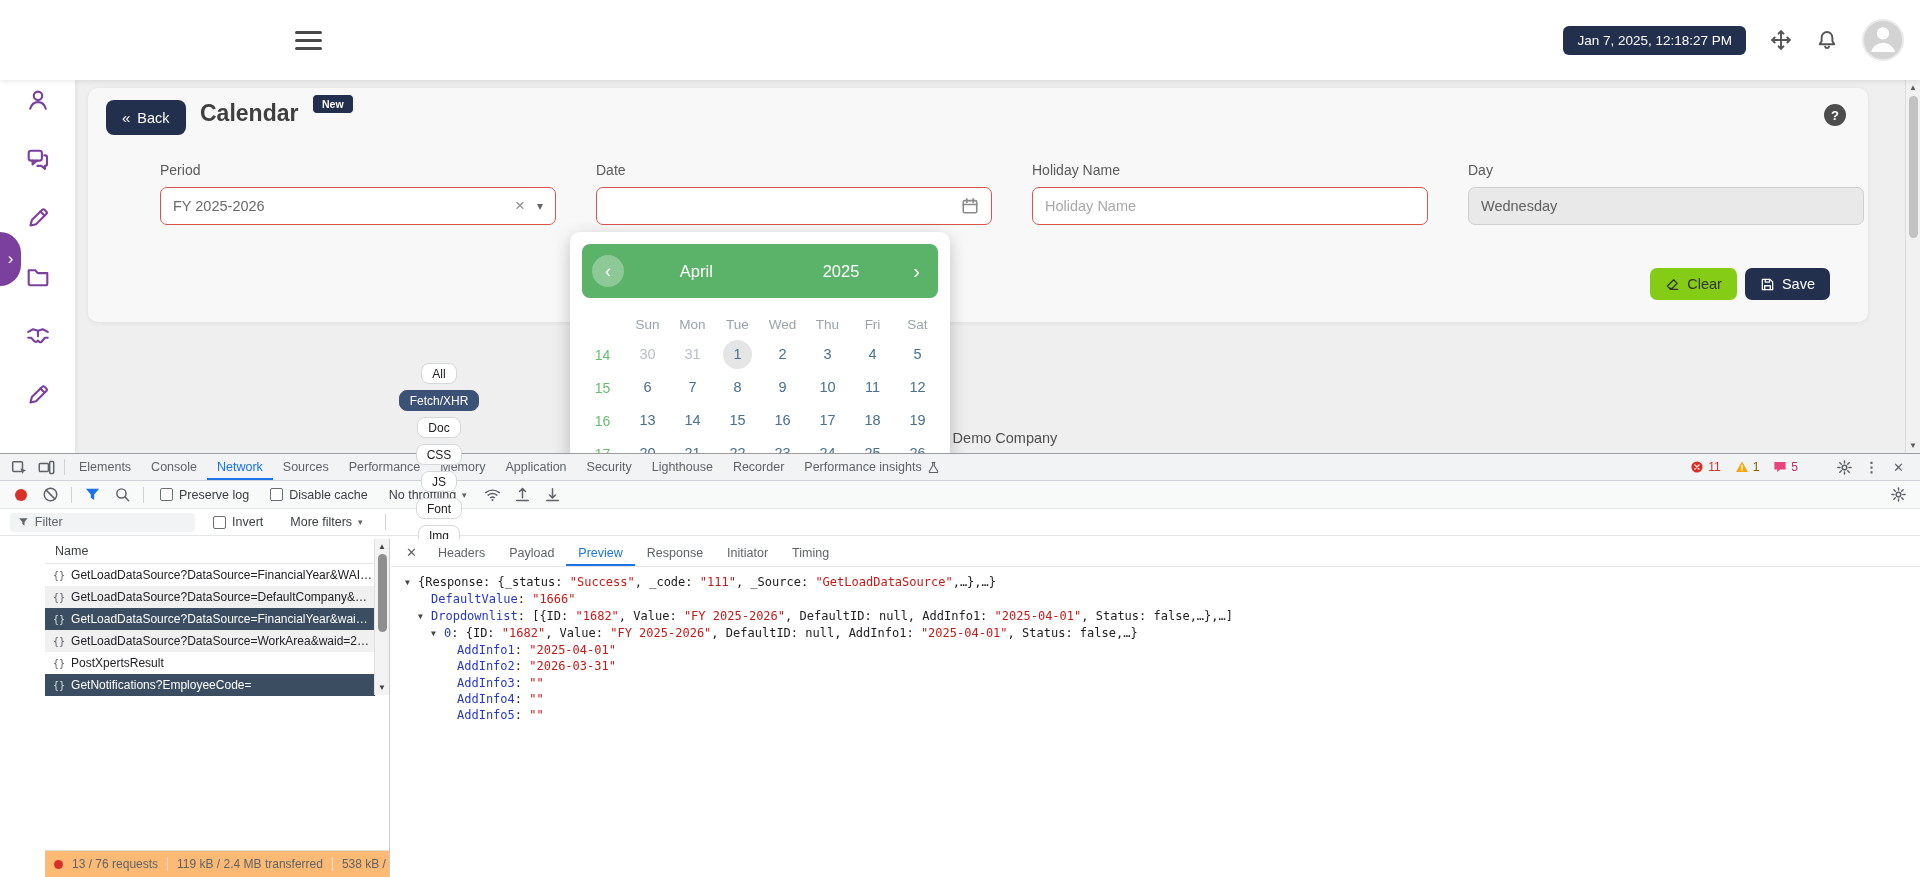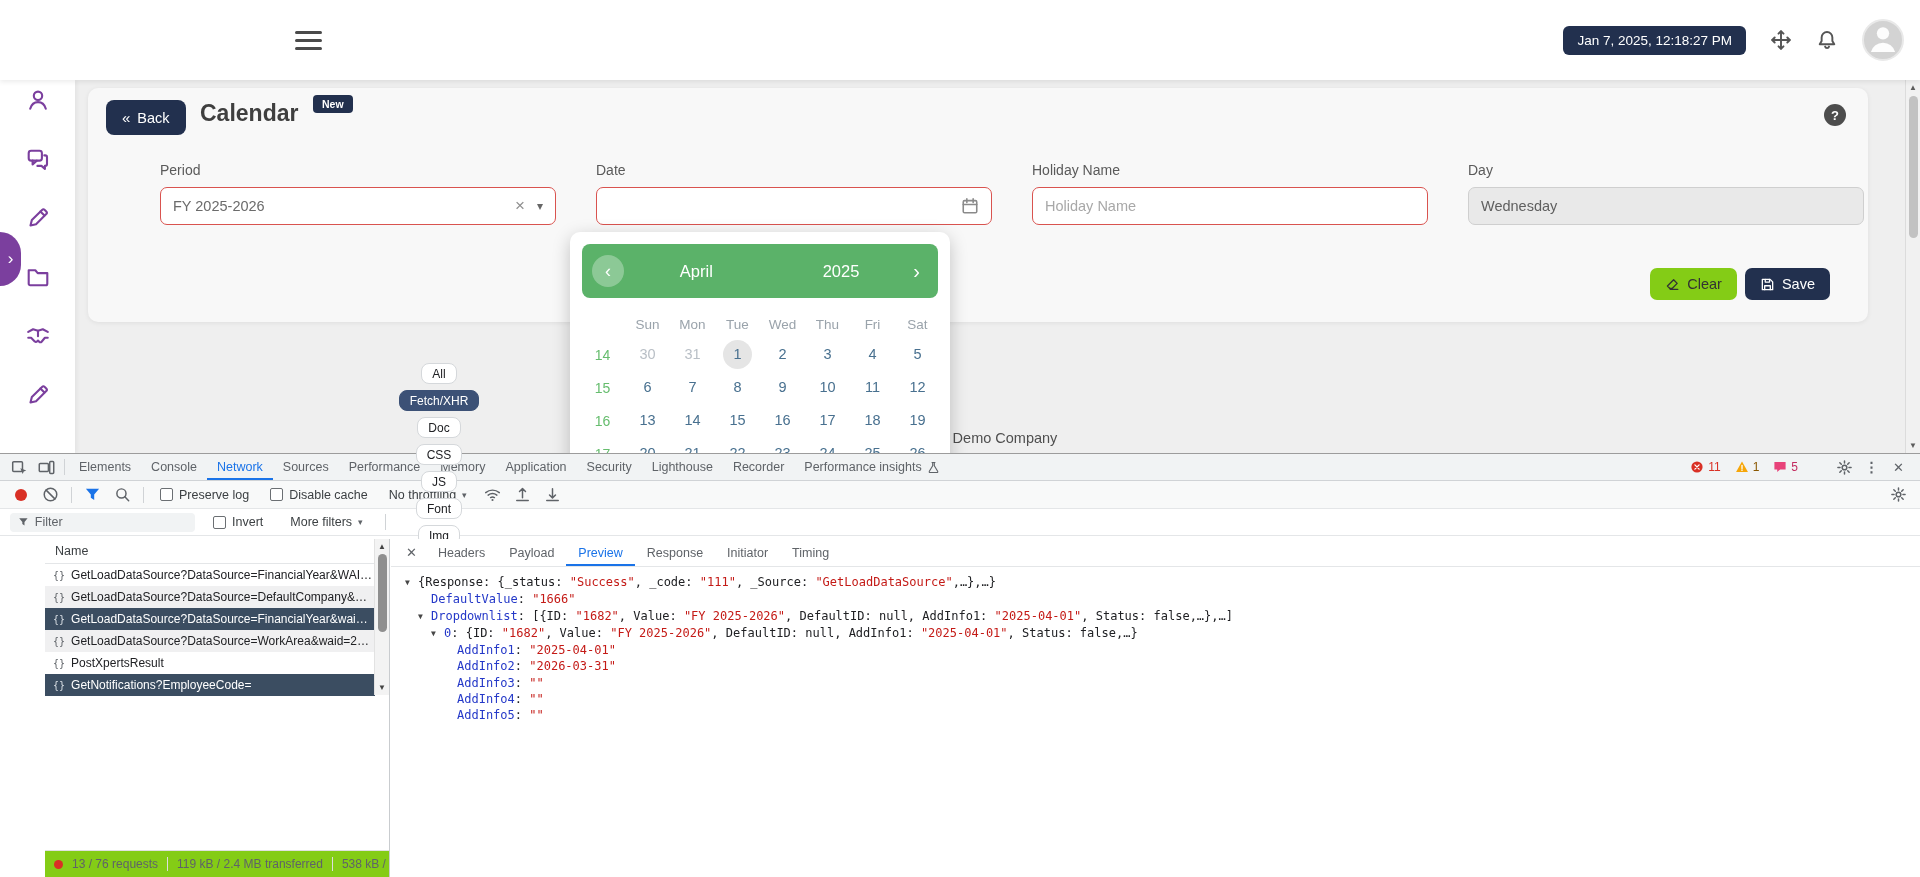--- a/index.html
+++ b/index.html
@@ -146,21 +146,21 @@
   .req { height: 22px; display: flex; align-items: center; gap: 6px; padding-left: 8px; font-size: 12px;
     color: #202124; white-space: nowrap; overflow: hidden; cursor: pointer; width: 330px; }
   .req.stripe { background: #f0f0f1; }
   .req.selected { background: #3b4d61; color: #fff; }
   .ric { font-family: "DejaVu Sans Mono", monospace; font-size: 10px; color: #5f6368; }
   .req.selected .ric { color: #d7dde3; }
   .list-scrollbar { position: absolute; right: 0; top: 0; width: 15px; height: 156px; background: #f3f3f3; border-left: 1px solid #e2e2e2; cursor: pointer; }
   .sb-arrow { position: absolute; left: 0; width: 100%; text-align: center; font-size: 8px; color: #444; }
   .sb-arrow.up { top: 3px; } .sb-arrow.down { bottom: 3px; }
   .sb-thumb { position: absolute; top: 15px; left: 3px; width: 9px; height: 78px; background: #8f8f8f; border-radius: 5px; }
-  .dt-summary { position: absolute; left: 0; right: 0; bottom: 0; height: 27px; background: #84cc16;
+  .dt-summary { position: absolute; left: 0; right: 0; bottom: 0; height: 27px; background: #fdba74;
     border-top: 1px solid #e0e0e0; display: flex; align-items: center; font-size: 12px; color: #5f6368;
     padding-left: 9px; gap: 9px; white-space: nowrap; overflow: hidden; }
   .sdot { width: 9px; height: 9px; border-radius: 50%; background: #d93025; flex: none; }
   .ssep { width: 1px; height: 14px; background: #ddd; flex: none; }
 
   .dt-rightpanel { position: absolute; left: 346px; top: 0; right: 0; bottom: 0; background: #fff; }
   .panel-tabs { height: 28px; display: flex; align-items: center; border-bottom: 1px solid #e4e6e8; background: #fff; padding-left: 6px; }
   .panel-tabs .closex { margin: 0 9px; }
   .ptab { padding: 0 12px; font-size: 12.5px; color: #5f6368; height: 100%; display: flex; align-items: center; cursor: pointer; }
   .ptab.active { color: #1a73e8; box-shadow: inset 0 -2px 0 #1a73e8; }

